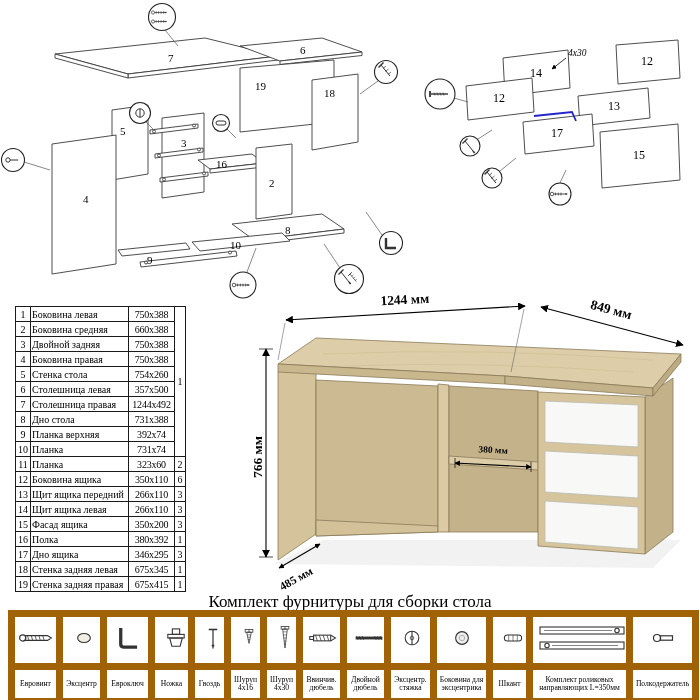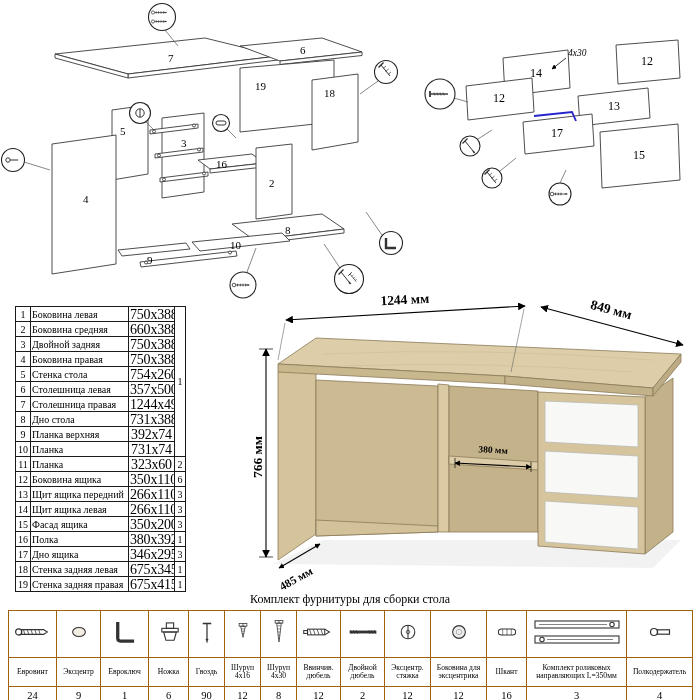--- a/index.html
+++ b/index.html
@@ -4,26 +4,26 @@
 <style>
   html,body{margin:0;padding:0;background:#fff;}
   .canvas{position:relative;width:700px;height:700px;background:#fff;overflow:hidden;
           font-family:"Liberation Serif",serif;color:#000;}
   .abs{position:absolute;}
   
   #parts-table table{border-collapse:collapse;table-layout:fixed;width:170px;}
   #parts-table td{border:1px solid #1a1a1a;font-size:10px;height:14px;line-height:11px;
                   padding:0 1px;overflow:hidden;white-space:nowrap;}
   #parts-table td.c{text-align:center;}
-  #parts-table td.size{font-size:14px;text-align:center;letter-spacing:-0.2px;}
+  #parts-table td.size{font-size:10px;text-align:center;letter-spacing:-0.2px;}
   #parts-table td.qty{text-align:center;}
   
-  #hw-title{width:700px;text-align:center;font-size:12px;}
+  #hw-title{width:700px;text-align:center;font-size:17px;}
   #hw-table table{border-collapse:collapse;table-layout:fixed;width:684px;}
-  #hw-table td{border:1px solid #a16207;text-align:center;vertical-align:middle;overflow:hidden;}
+  #hw-table td{border:7px solid #a16207;text-align:center;vertical-align:middle;overflow:hidden;}
   #hw-table td.icon-cell{height:44px;}
   #hw-table td.hw-name{font-size:7.6px;line-height:8.4px;height:26px;padding:1px;word-wrap:break-word;}
   #hw-table td.hw-qty{font-size:10.5px;height:15px;}
   svg text{font-family:"Liberation Serif",serif;}
 </style>
 </head>
 <body>
 
 <div class="canvas">
 

